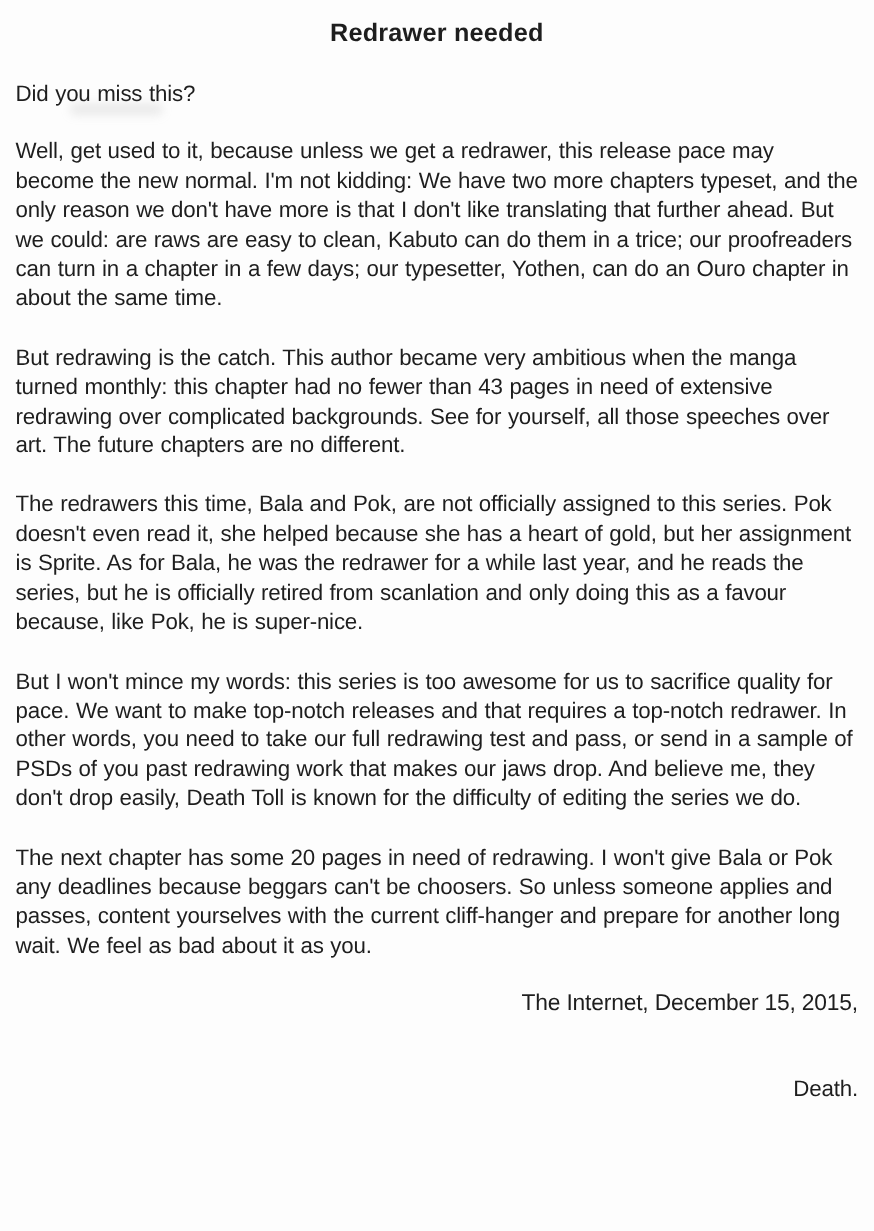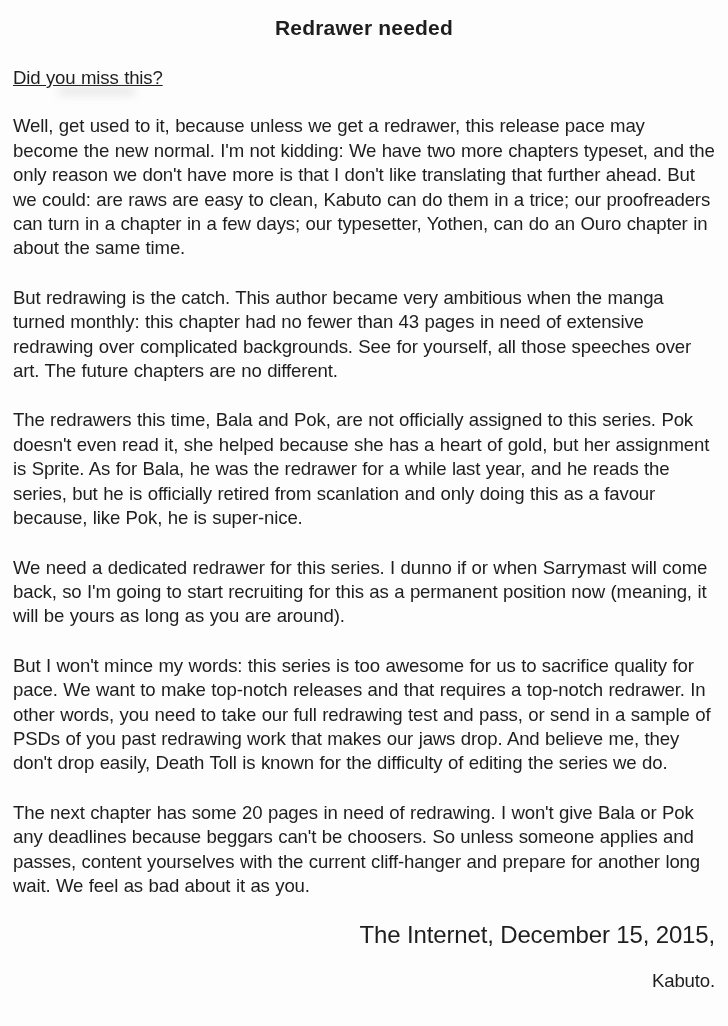--- a/index.html
+++ b/index.html
@@ -32,41 +32,40 @@
   }
   .para {
     font-size: 18.6px;
     line-height: 24.4px;
     margin: 0 0 25px 0;
     letter-spacing: -0.15px;
     word-spacing: 0.5px;
   }
   .intro {
     margin-bottom: 24px;
-    text-decoration: underline;
   }
   .blur-artifact {
     position: absolute;
     left: 58px;
     top: 86px;
     width: 78px;
     height: 10px;
     background: rgba(150, 150, 150, 0.18);
     filter: blur(4px);
     border-radius: 5px;
     pointer-events: none;
   }
   .signature-block {
     margin-top: 1px;
   }
   .dateline {
     text-align: right;
-    font-size: 24px;
+    font-size: 19px;
     line-height: 24.4px;
-    margin: 0 0 21px 0;
+    margin: 0 0 45px 0;
     letter-spacing: -0.15px;
   }
   .author {
     text-align: right;
     font-size: 18.6px;
     line-height: 24.4px;
     margin: 0;
     letter-spacing: -0.15px;
   }
 </style>
@@ -79,23 +78,22 @@
   <p class="para intro">Did you miss this?</p>
 
   <div class="blur-artifact"></div>
 
   <p class="para">Well, get used to it, because unless we get a redrawer, this release pace may become the new normal. I'm not kidding: We have two more chapters typeset, and the only reason we don't have more is that I don't like translating that further ahead. But we could: are raws are easy to clean, Kabuto can do them in a trice; our proofreaders can turn in a chapter in a few days; our typesetter, Yothen, can do an Ouro chapter in about the same time.</p>
 
   <p class="para">But redrawing is the catch. This author became very ambitious when the manga turned monthly: this chapter had no fewer than 43 pages in need of extensive redrawing over complicated backgrounds. See for yourself, all those speeches over art. The future chapters are no different.</p>
 
   <p class="para">The redrawers this time, Bala and Pok, are not officially assigned to this series. Pok doesn't even read it, she helped because she has a heart of gold, but her assignment is Sprite. As for Bala, he was the redrawer for a while last year, and he reads the series, but he is officially retired from scanlation and only doing this as a favour because, like Pok, he is super-nice.</p>
 
-  <p class="para">We need a dedicated redrawer for this series. I dunno if or when Sarrymast will come back, so I'm going to start recruiting for this as a permanent position now (meaning, it will be yours as long as you are around).</p>
 
   <p class="para">But I won't mince my words: this series is too awesome for us to sacrifice quality for pace. We want to make top-notch releases and that requires a top-notch redrawer. In other words, you need to take our full redrawing test and pass, or send in a sample of PSDs of you past redrawing work that makes our jaws drop. And believe me, they don't drop easily, Death Toll is known for the difficulty of editing the series we do.</p>
 
   <p class="para">The next chapter has some 20 pages in need of redrawing. I won't give Bala or Pok any deadlines because beggars can't be choosers. So unless someone applies and passes, content yourselves with the current cliff-hanger and prepare for another long wait. We feel as bad about it as you.</p>
 
   <div class="signature-block">
     <p class="dateline">The Internet, December 15, 2015,</p>
-    <p class="author">Kabuto.</p>
+    <p class="author">Death.</p>
   </div>
 </main>
 
 </body></html>

